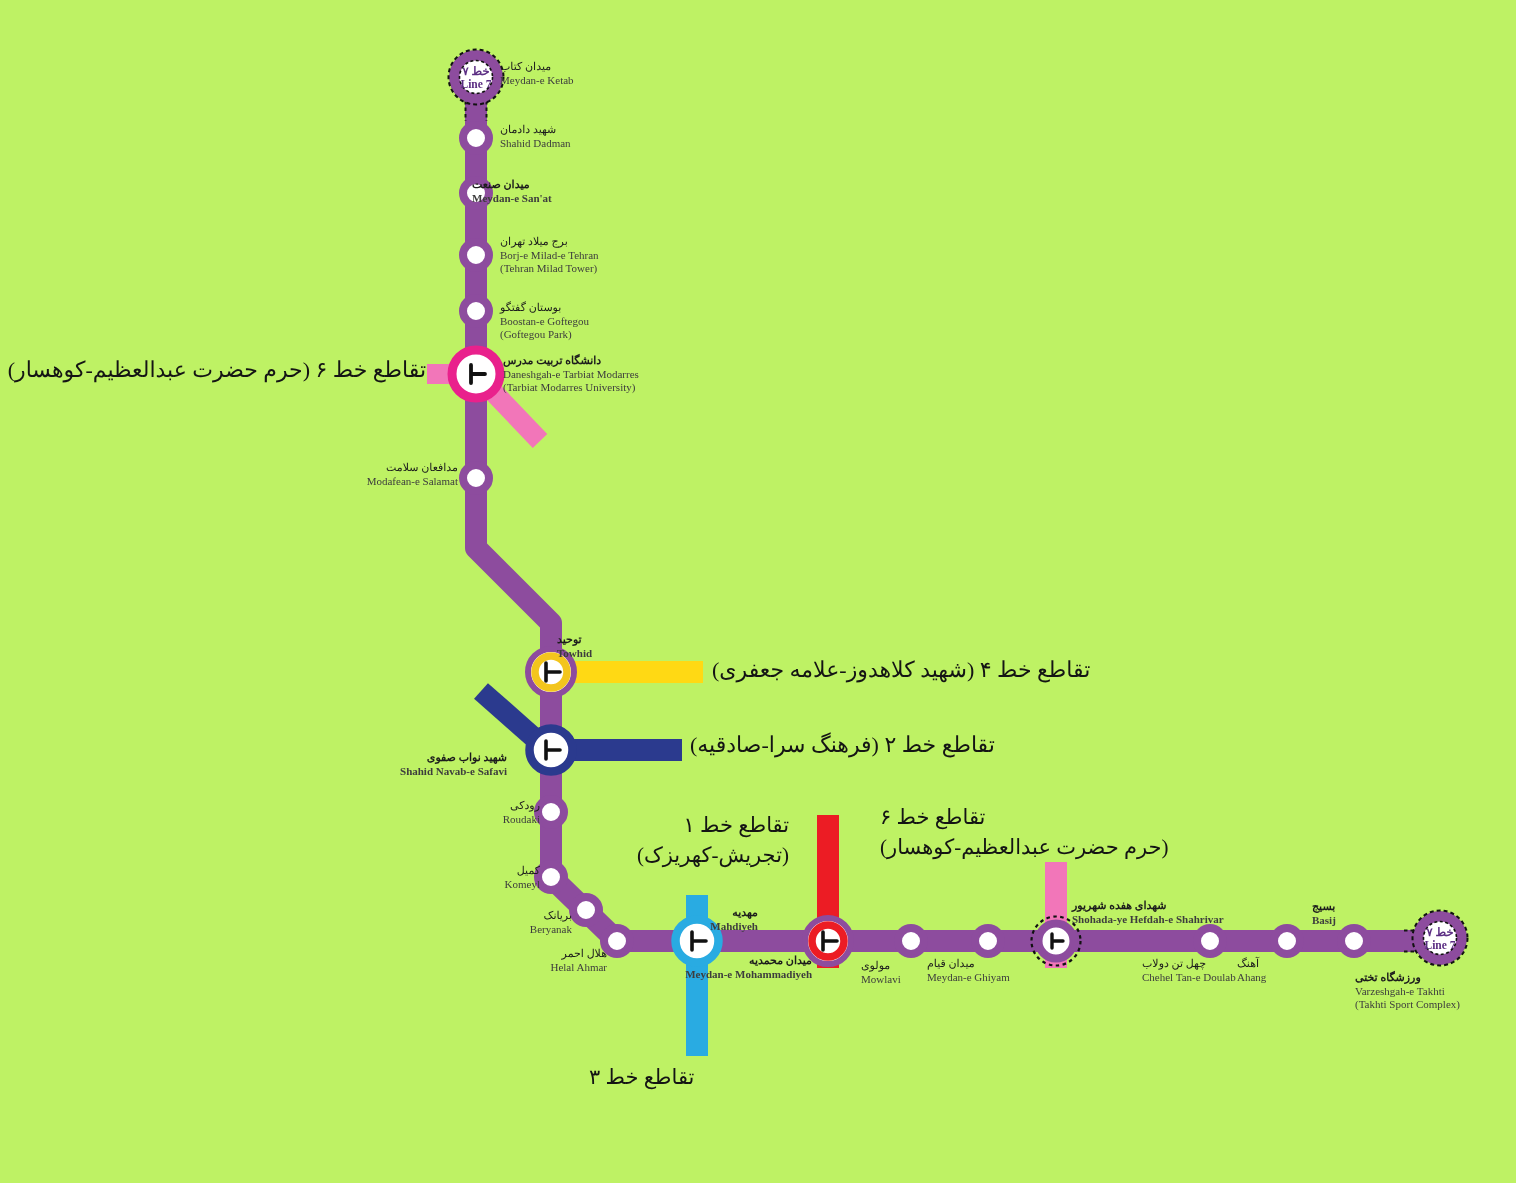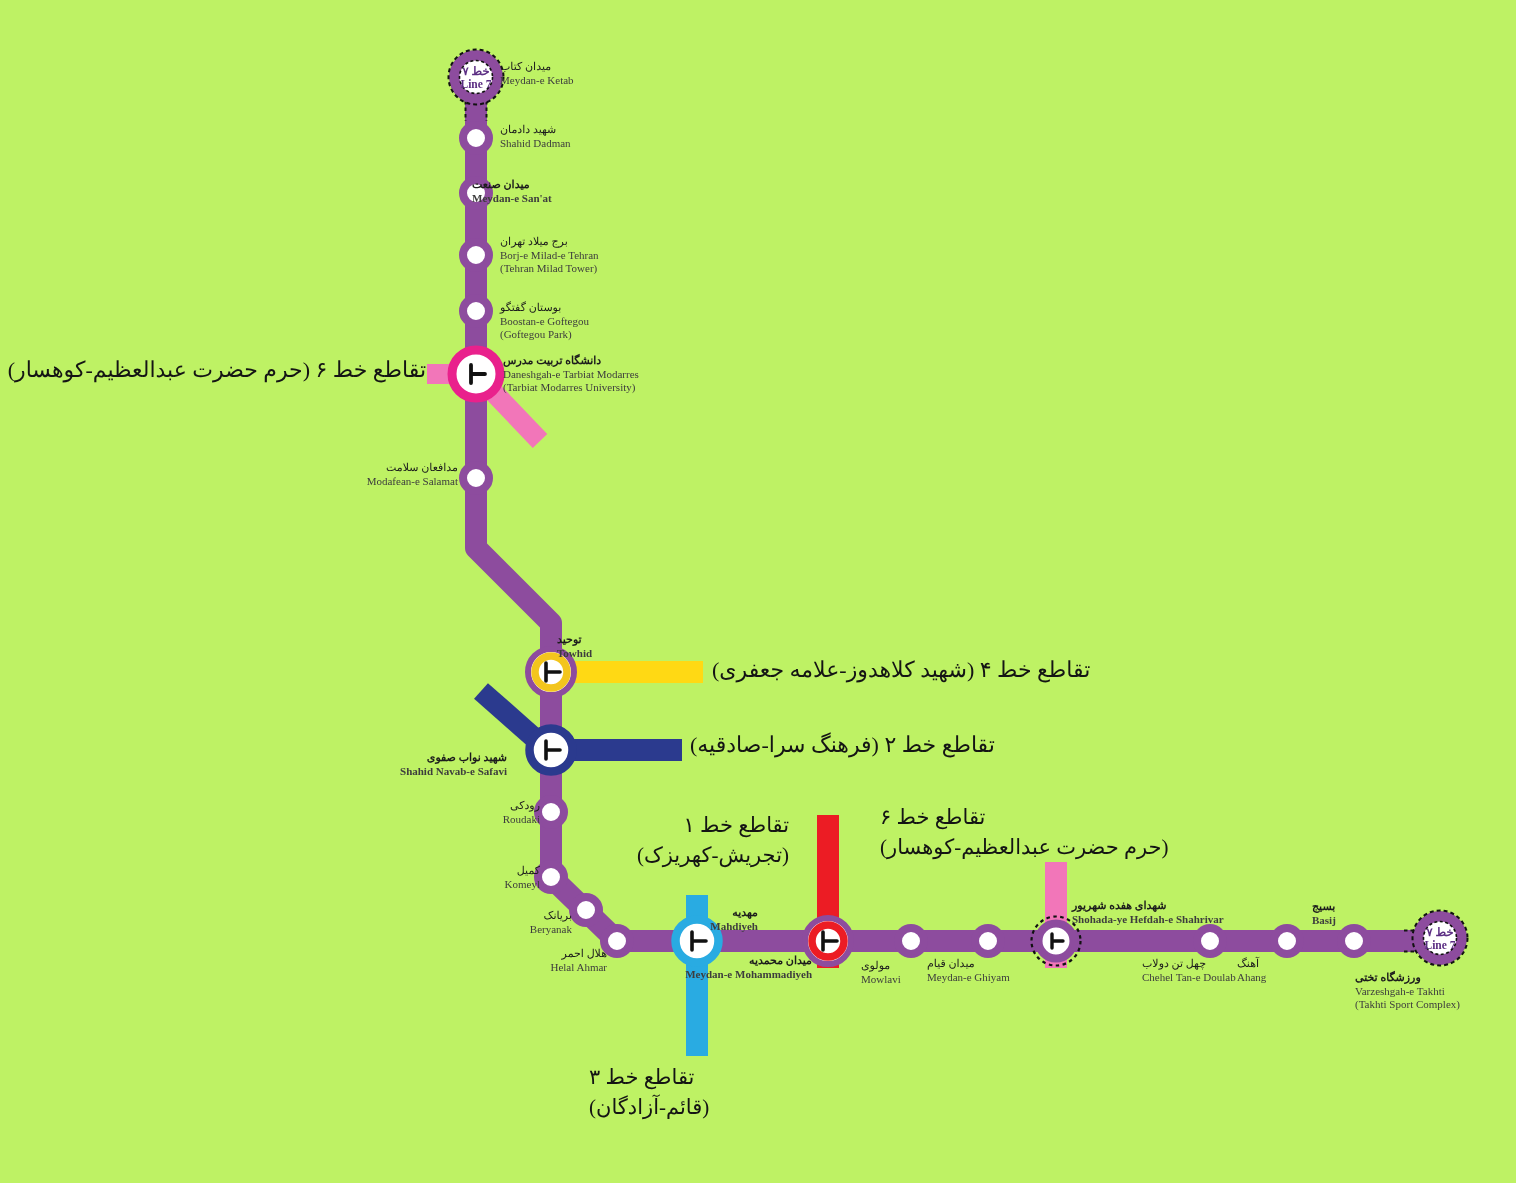--- a/index.html
+++ b/index.html
@@ -211,16 +211,15 @@
   <div class="il two right" style="right:727px;top:810px">
     <span style="display:block">تقاطع خط ۱</span>
     <span style="display:block">(تجریش-کهریزک)</span>
   </div>
   <div class="il two center" style="left:880px;width:360px;top:802px">
     <span style="display:block">تقاطع خط ۶</span>
     <span style="display:block">(حرم حضرت عبدالعظیم-کوهسار)</span>
   </div>
   <div class="il two center" style="left:589px;width:260px;top:1062px">
     <span style="display:block">تقاطع خط ۳</span>
-    <span style="display:block">(قائم-آزادگان)</span>
   </div>
 
 </div>
 
 </body></html>

